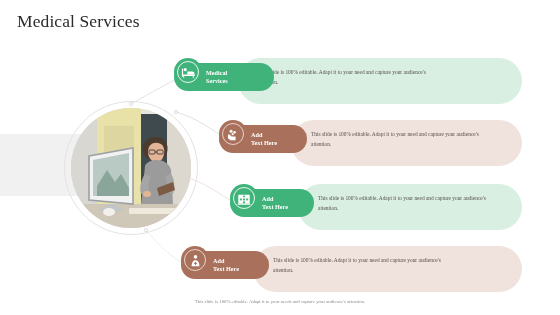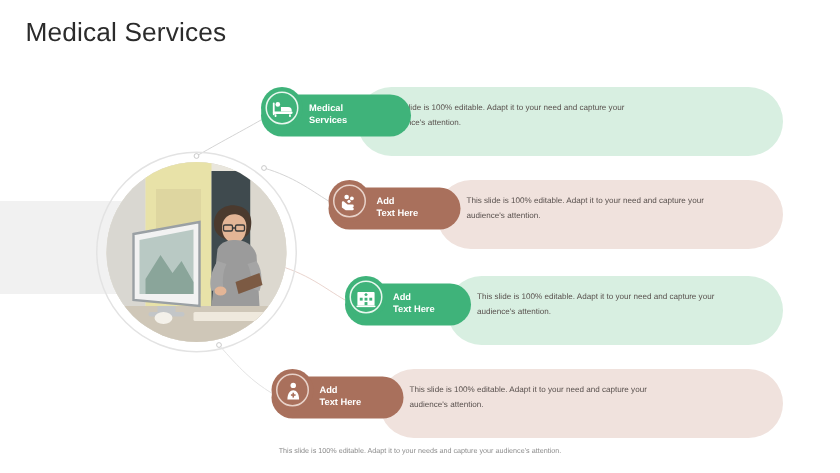--- a/index.html
+++ b/index.html
@@ -6,20 +6,21 @@
   html, body {
     width: 560px; height: 315px;
     background: #ffffff;
     font-family: "Liberation Sans", sans-serif;
     overflow: hidden;
   }
   .slide {
     position: relative;
     width: 560px; height: 315px;
     background: #ffffff;
+    font-family: Liberation Serif, serif;
   }
 
   
   .grey-band {
     position: absolute;
     left: 0; top: 134px;
     width: 86px; height: 62px;
     background: #f1f1f1;
   }
 

